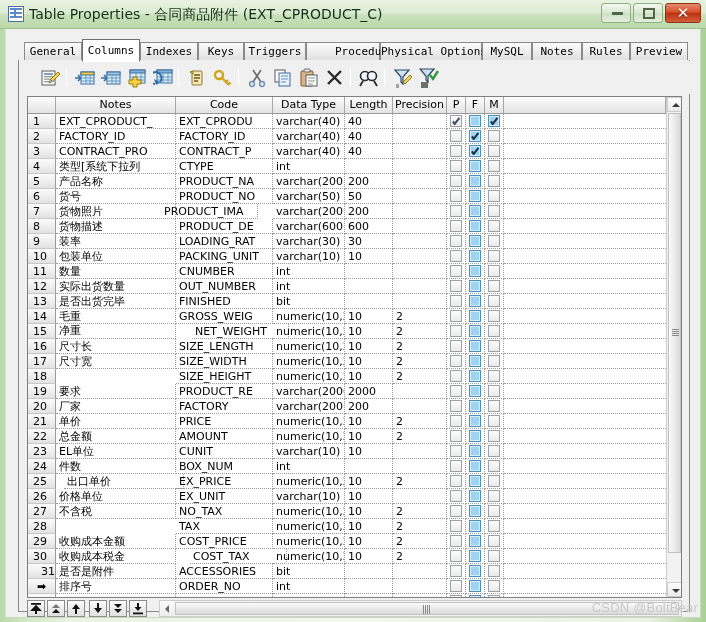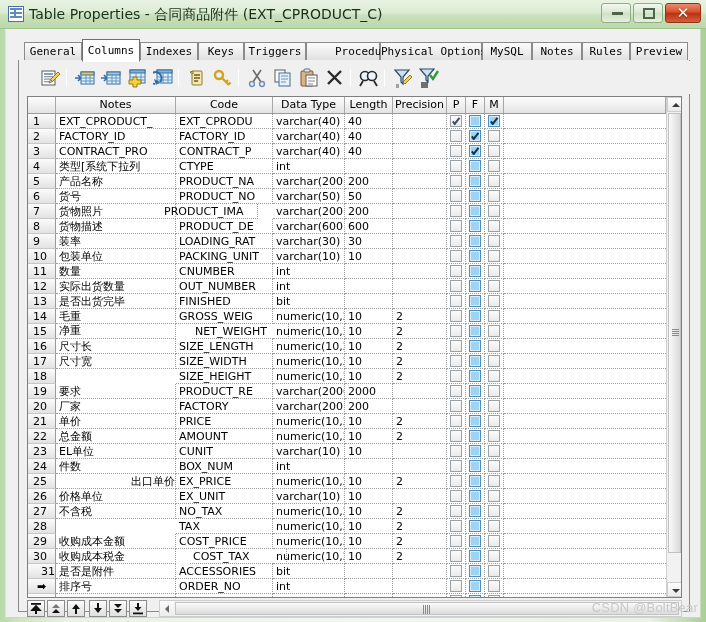--- a/index.html
+++ b/index.html
@@ -854,21 +854,21 @@
                 <div class="cell ckbox" style="left: 438px; width: 19px;">
                   <span class="cbx sel"></span>
                 </div>
                 <div class="cell ckbox" style="left: 457px; width: 19px;">
                   <span class="cbx"></span>
                 </div>
                 <div class="cell" style="left: 476px; width: 162px; border-right: none;"></div>
               </div>
               <div class="row" style="top: 360px;">
                 <div class="cell rownum" style="left: 0px; width: 28px;">25</div>
-                <div class="cell cjk" style="left: 28px; width: 120px; text-align: right;">出口单价</div>
+                <div class="cell cjk" style="left: 36px; width: 120px;">出口单价</div>
                 <div class="cell" style="left: 148px; width: 97px;">EX_PRICE</div>
                 <div class="cell" style="left: 245px; width: 72px;">numeric(10,2)</div>
                 <div class="cell" style="left: 317px; width: 48px;">10</div>
                 <div class="cell" style="left: 365px; width: 54px;">2</div>
                 <div class="cell ckbox" style="left: 419px; width: 19px;">
                   <span class="cbx"></span>
                 </div>
                 <div class="cell ckbox" style="left: 438px; width: 19px;">
                   <span class="cbx sel"></span>
                 </div>

